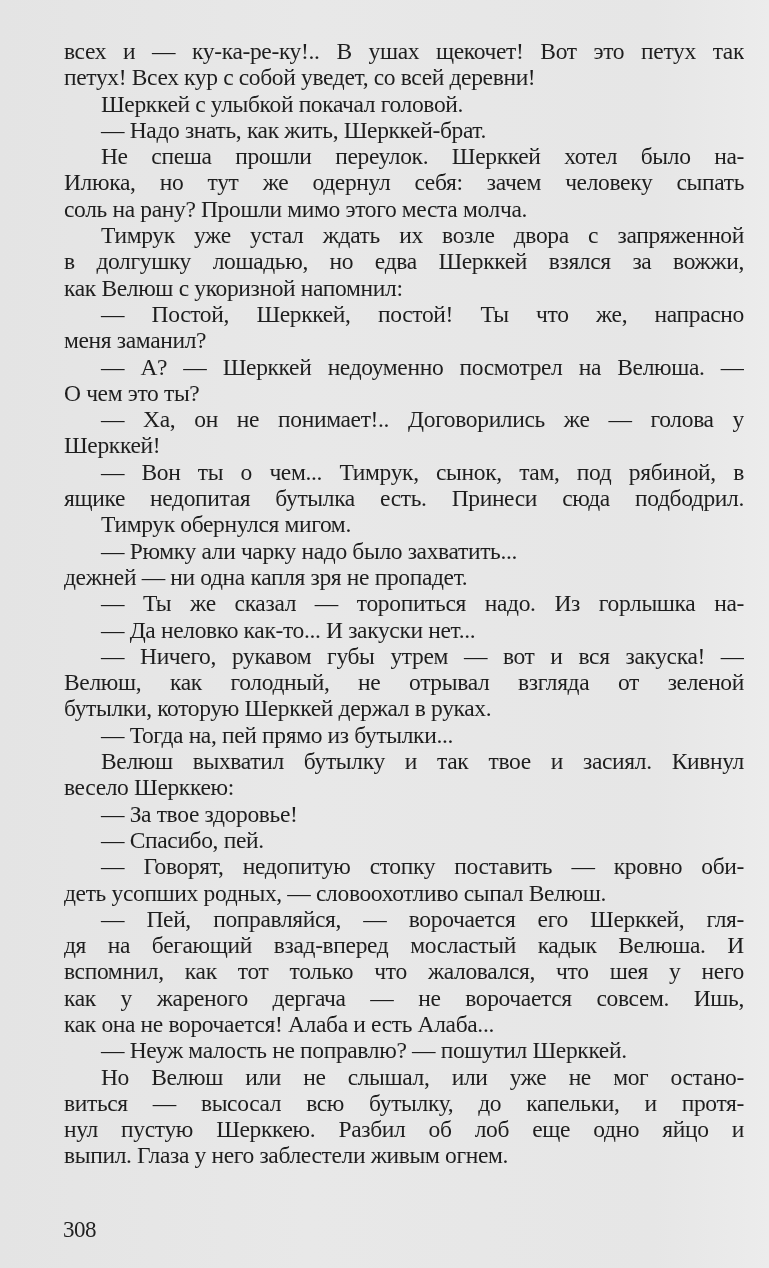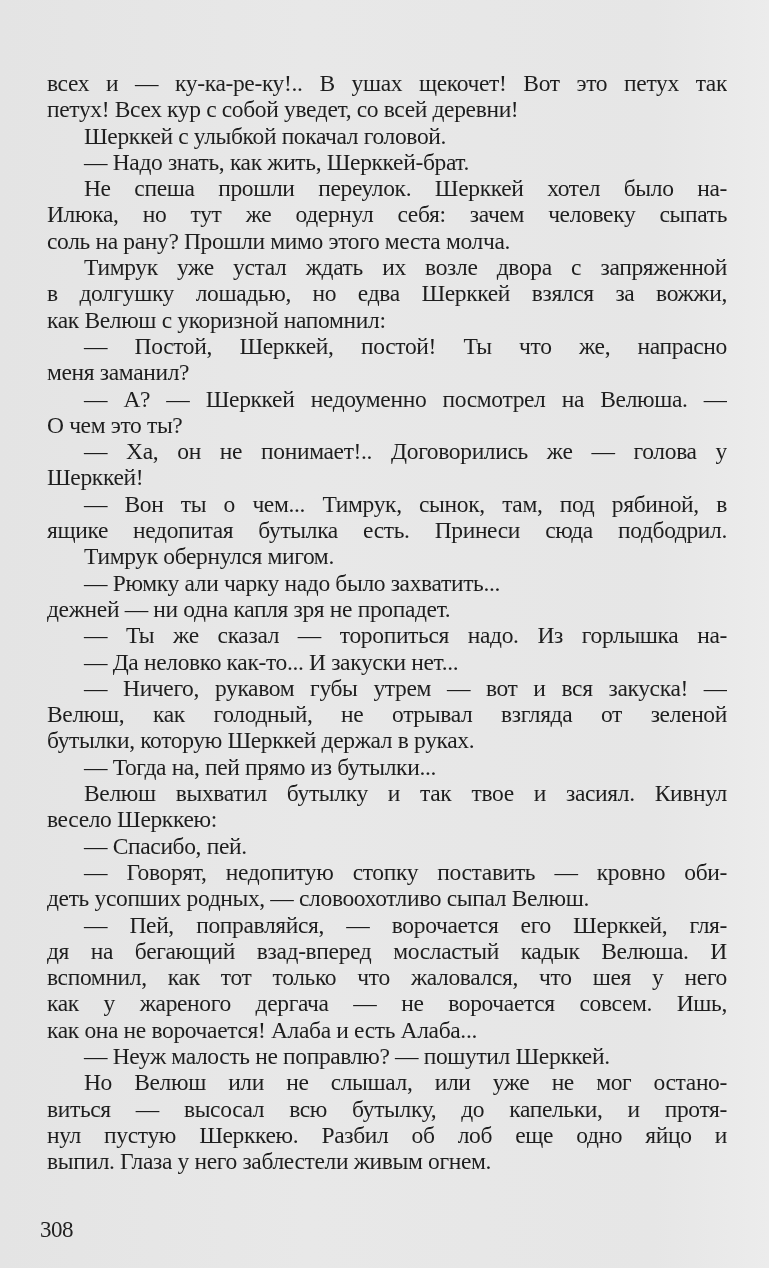--- a/index.html
+++ b/index.html
@@ -10,24 +10,23 @@
     width: 769px;
     height: 1268px;
     overflow: hidden;
     background: linear-gradient(90deg, #e4e4e4 0%, #e8e8e8 40%, #e6e6e6 85%, #ececec 100%);
     position: relative;
     font-family: "Liberation Serif", "DejaVu Serif", serif;
     color: #1e1e1e;
   }
   .page {
     position: absolute;
-    left: 47px;
+    left: 64px;
     top: 38px;
     width: 680px;
-    margin-top: 32px;
   }
   .line {
     display: block;
     height: 26.3px;
     line-height: 26.3px;
     font-size: 23.5px;
     white-space: nowrap;
     letter-spacing: -0.35px;
     word-spacing: 0px;
     transform-origin: left center;
@@ -39,21 +38,21 @@
     overflow: hidden;
   }
   .line.ind {
     padding-left: 37px;
   }
   .line .t {
     display: inline;
   }
   .page-number {
     position: absolute;
-    left: 40px;
+    left: 63px;
     top: 1217px;
     font-size: 23px;
     line-height: 26px;
     letter-spacing: -0.5px;
     color: #222;
   }
 </style>
 </head>
 <body>
 
@@ -80,20 +79,21 @@
   <div class="line ind"><span class="t">— Рюмку али чарку надо было захватить...</span></div>
   <div class="line"><span class="t">дежней — ни одна капля зря не пропадет.</span></div>
   <div class="line ind j"><span class="t">— Ты же сказал — торопиться надо. Из горлышка на-</span></div>
   <div class="line ind"><span class="t">— Да неловко как-то... И закуски нет...</span></div>
   <div class="line ind j"><span class="t">— Ничего, рукавом губы утрем — вот и вся закуска! —</span></div>
   <div class="line j"><span class="t">Велюш, как голодный, не отрывал взгляда от зеленой</span></div>
   <div class="line"><span class="t">бутылки, которую Шерккей держал в руках.</span></div>
   <div class="line ind"><span class="t">— Тогда на, пей прямо из бутылки...</span></div>
   <div class="line ind j"><span class="t">Велюш выхватил бутылку и так твое и засиял. Кивнул</span></div>
   <div class="line"><span class="t">весело Шерккею:</span></div>
+  <div class="line ind"><span class="t">— За твое здоровье!</span></div>
   <div class="line ind"><span class="t">— Спасибо, пей.</span></div>
   <div class="line ind j"><span class="t">— Говорят, недопитую стопку поставить — кровно оби-</span></div>
   <div class="line"><span class="t">деть усопших родных, — словоохотливо сыпал Велюш.</span></div>
   <div class="line ind j"><span class="t">— Пей, поправляйся, — ворочается его Шерккей, гля-</span></div>
   <div class="line j"><span class="t">дя на бегающий взад-вперед мосластый кадык Велюша. И</span></div>
   <div class="line j"><span class="t">вспомнил, как тот только что жаловался, что шея у него</span></div>
   <div class="line j"><span class="t">как у жареного дергача — не ворочается совсем. Ишь,</span></div>
   <div class="line"><span class="t">как она не ворочается! Алаба и есть Алаба...</span></div>
   <div class="line ind"><span class="t">— Неуж малость не поправлю? — пошутил Шерккей.</span></div>
   <div class="line ind j"><span class="t">Но Велюш или не слышал, или уже не мог остано-</span></div>

